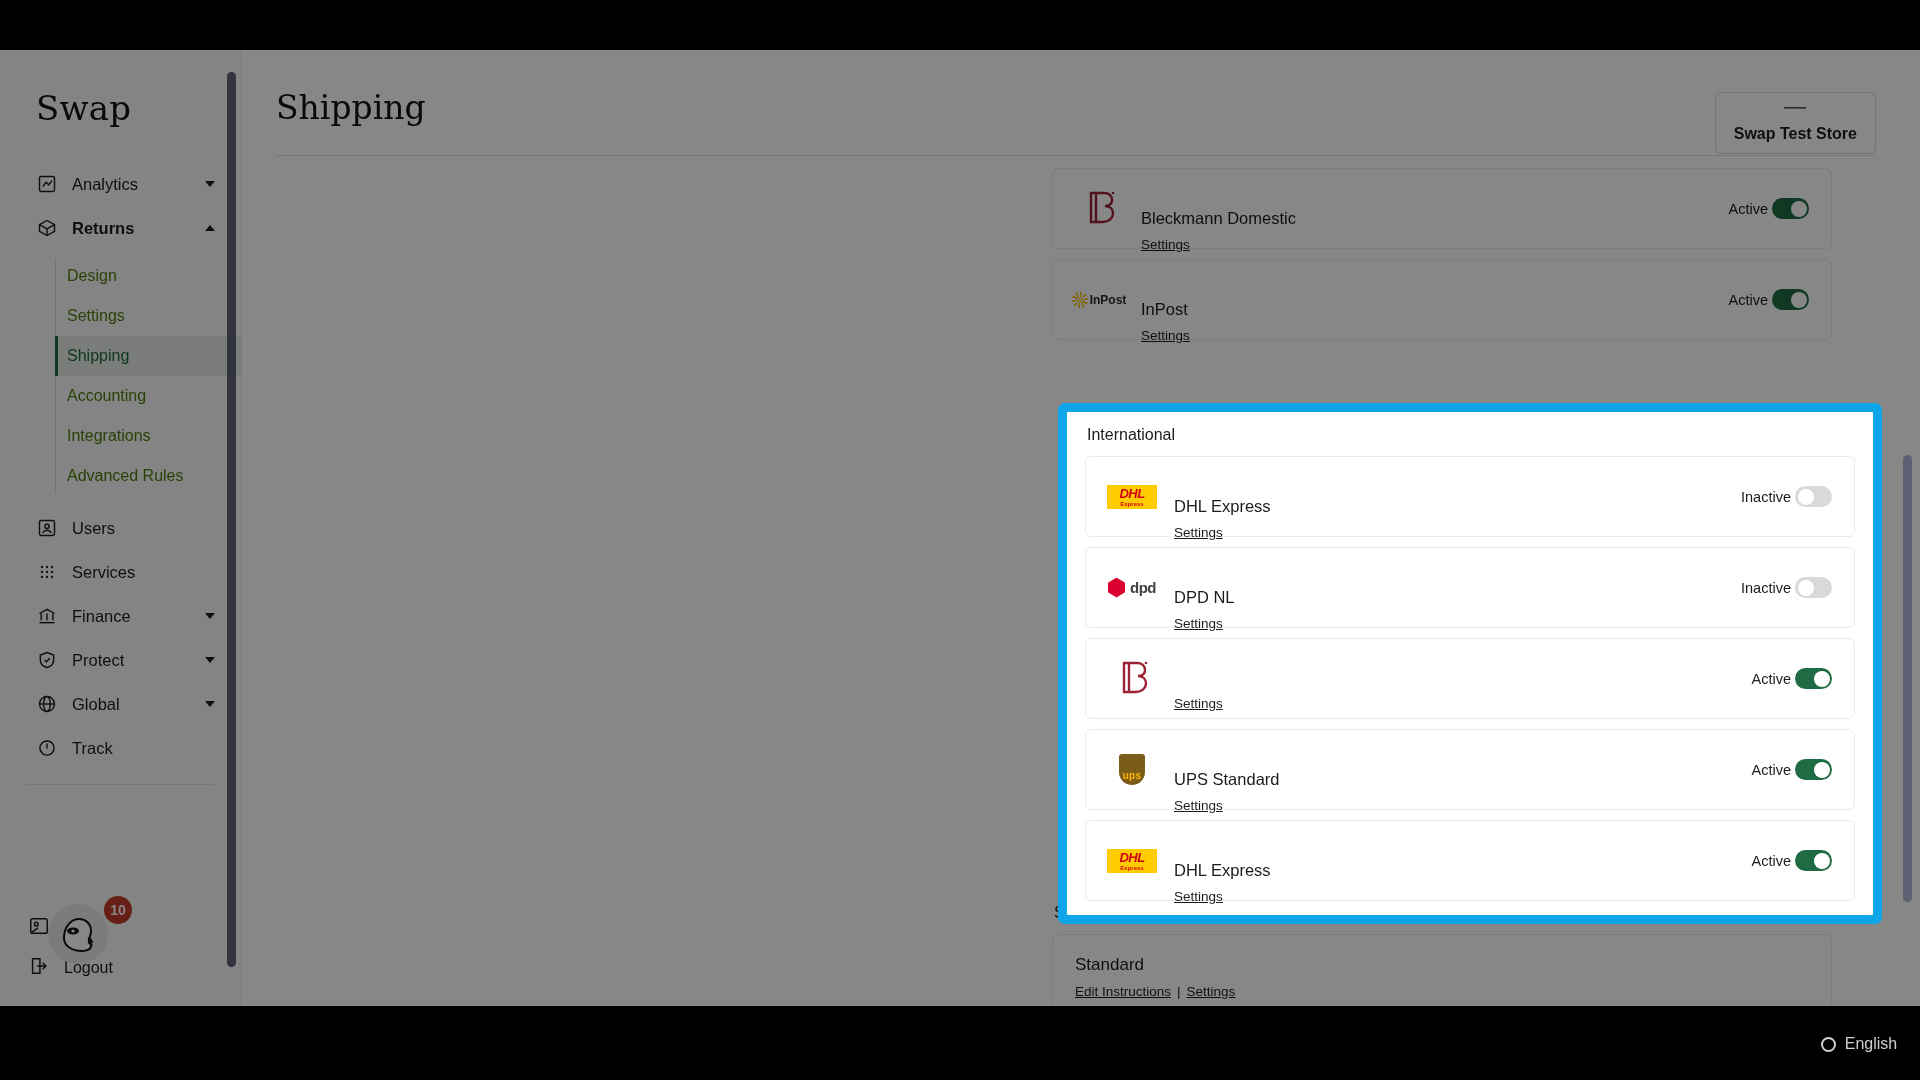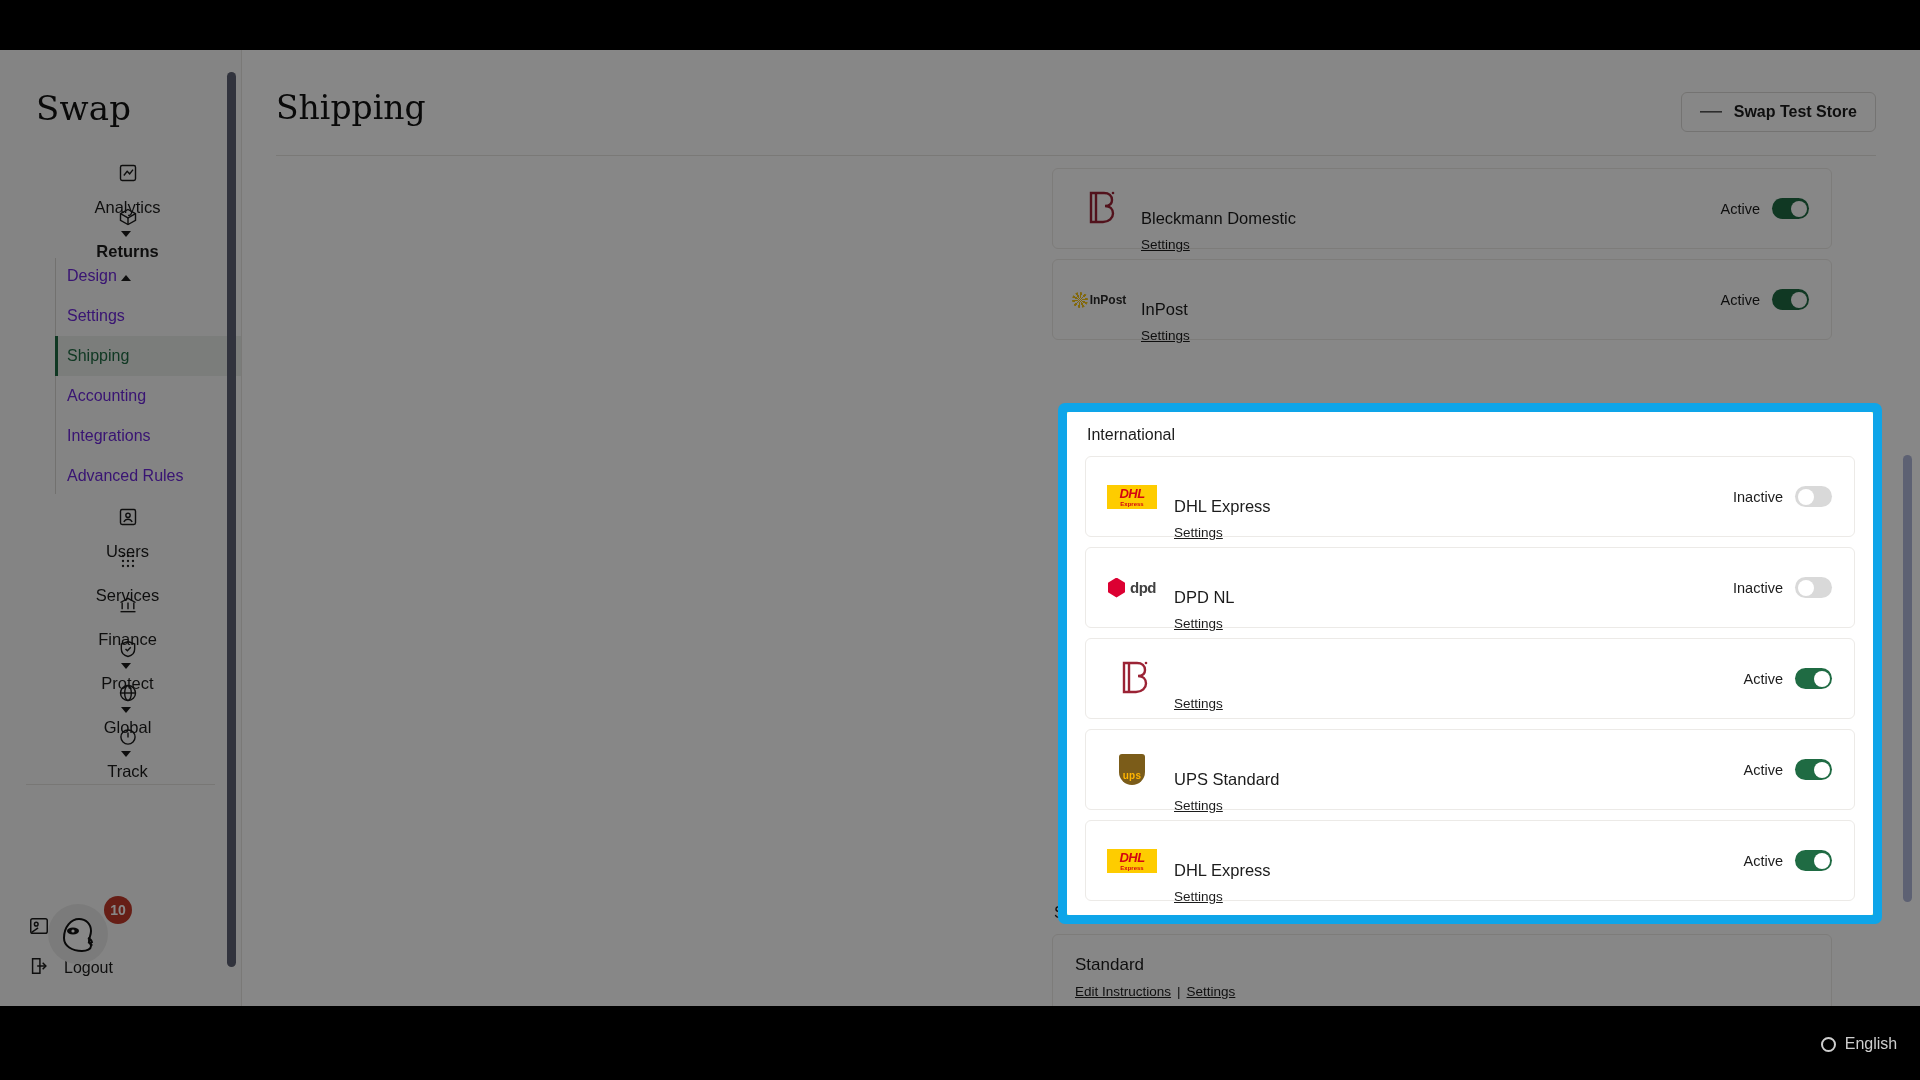--- a/index.html
+++ b/index.html
@@ -25,40 +25,40 @@
   }
   .brand {
     font-family: "DejaVu Serif", "Liberation Serif", serif;
     font-size: 34px; font-weight: 400; color: #111;
     padding: 38px 0 0 36px; letter-spacing: .2px;
   }
   .nav { margin-top: 34px; }
   .nav-item {
     display: flex; align-items: center; gap: 14px;
     height: 44px; padding: 0 22px 0 36px; cursor: pointer;
-    font-size: 16.5px; color: #1c1c1c; position: relative; flex-direction: column;
+    font-size: 16.5px; color: #1c1c1c; position: relative;
   }
   .nav-item .ico { width: 22px; height: 22px; flex: 0 0 22px; display: flex; align-items: center; justify-content: center; }
   .nav-item .lbl { flex: 1 1 auto; white-space: nowrap; }
   .nav-item.bold .lbl { font-weight: 700; }
   .caret {
     width: 0; height: 0; border-left: 5.5px solid transparent;
     border-right: 5.5px solid transparent; border-top: 6.5px solid #1c1c1c;
     margin-right: 4px;
   }
   .caret.up { border-top: none; border-bottom: 6.5px solid #1c1c1c; }
 
   .subnav { position: relative; margin: 6px 0 10px 0; padding-left: 56px; }
   .subnav:before {
     content: ""; position: absolute; left: 55px; top: 2px; bottom: 2px;
     width: 1px; background: #d7d5d2;
   }
   .sub-item {
     position: relative; height: 40px; display: flex; align-items: center;
-    font-size: 16px; color: #6d28d9; padding-left: 12px; cursor: pointer;
+    font-size: 16px; color: #4d7c0f; padding-left: 12px; cursor: pointer;
     margin-left: -1px;
   }
   .sub-item.active { background: #e8ece9; color: #1f6b43; }
   .sub-item.active:before {
     content: ""; position: absolute; left: 0; top: 0; bottom: 0; width: 3px;
     background: #1f6b43;
   }
 
   .side-sep { height: 1px; background: #e2e0dd; margin: 14px 26px 12px 26px; }
 
@@ -95,21 +95,21 @@
   .page-title {
     font-family: "DejaVu Serif", "Liberation Serif", serif;
     font-size: 33px; font-weight: 400; color: #111;
     position: absolute; left: 34px; top: 38px;
   }
   .store-btn {
     position: absolute; right: 44px; top: 42px;
     display: flex; align-items: center; gap: 12px;
     border: 1px solid #dcdad7; border-radius: 6px;
     padding: 10px 18px; background: #fff; cursor: pointer;
-    font-size: 16px; font-weight: 700; color: #1c1c1c;
+    font-size: 16px; font-weight: 700; color: #1c1c1c; flex-direction: column;
   }
   .store-logo { width: 22px; height: 10px; display: block; }
   .title-rule {
     position: absolute; left: 34px; right: 44px; top: 105px;
     height: 1px; background: #e6e4e1;
   }
 
   
   #list-col {
     position: absolute; left: 810px; top: 118px; width: 780px;
@@ -120,21 +120,21 @@
     display: flex; align-items: center;
     background: #fff; border: 1px solid #eceae7; border-radius: 6px;
     height: 81px; margin-bottom: 10px; padding: 0 22px 0 14px;
   }
   .logo-box { width: 64px; flex: 0 0 64px; display: flex; align-items: center; justify-content: center; }
   .carrier-mid { flex: 1 1 auto; padding-left: 10px; margin-top: 43px; }
   .carrier-name { font-size: 16.5px; color: #1c1c1c; line-height: 1.3; }
   .carrier-settings {
     font-size: 13.5px; color: #1c1c1c; text-decoration: underline; margin-top: 7px; cursor: pointer;
   }
-  .carrier-right { display: flex; align-items: center; gap: 12px; }
+  .carrier-right { display: flex; align-items: center; gap: 4px; }
   .state-label { font-size: 14.5px; color: #1c1c1c; }
   .toggle {
     width: 37px; height: 21px; border-radius: 11px; background: #d9d9d9;
     position: relative; cursor: pointer; flex: 0 0 37px;
   }
   .toggle.on { background: #1f6b43; }
   .toggle .knob {
     position: absolute; top: 2.5px; left: 2.5px; width: 16px; height: 16px;
     border-radius: 50%; background: #fff;
   }

